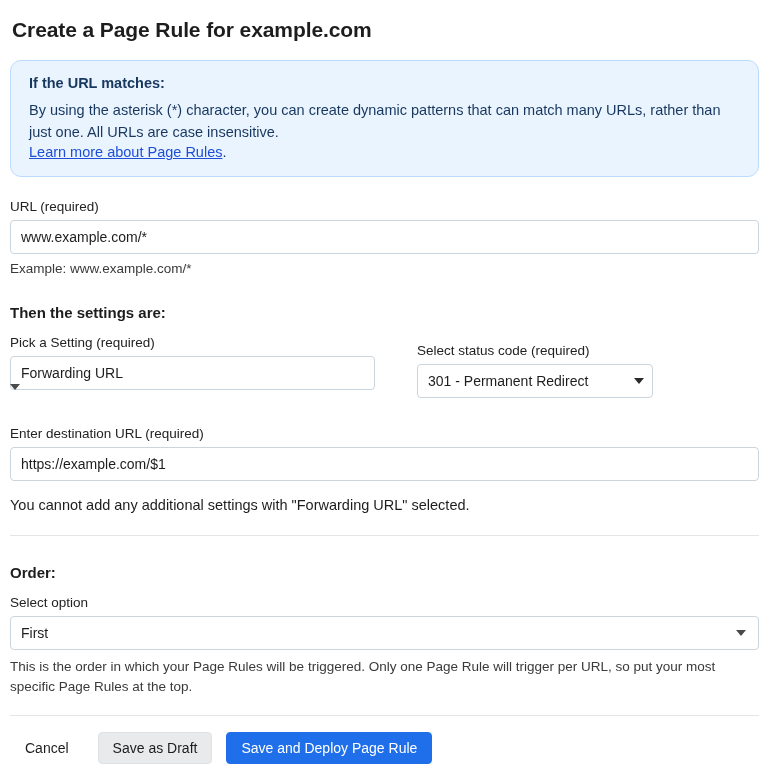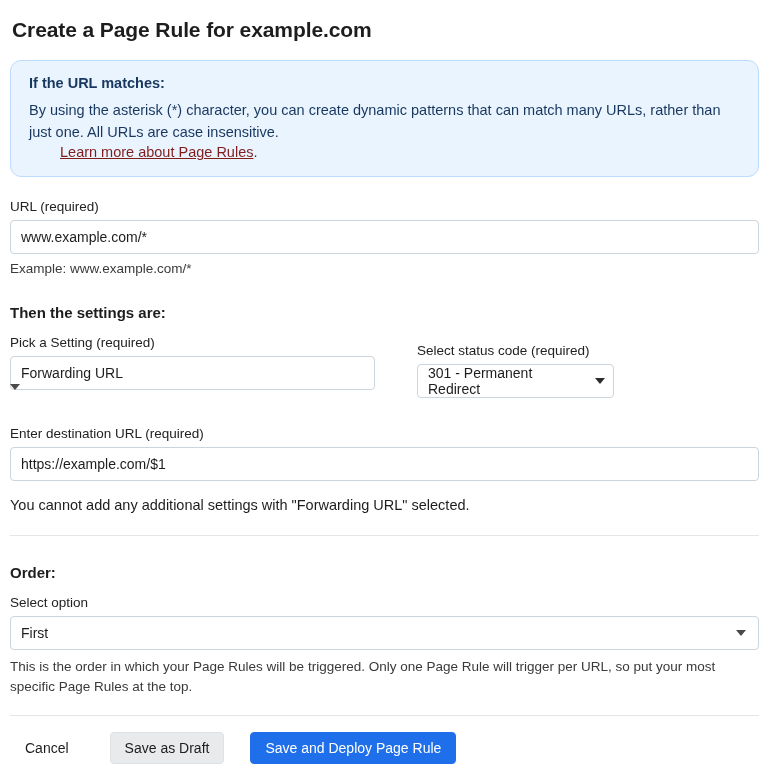--- a/index.html
+++ b/index.html
@@ -43,22 +43,21 @@
   .info-text {
     color: #17375e;
     font-size: 14.5px;
     line-height: 1.55;
   }
   .info-link-row {
     font-size: 14.5px;
     color: #17375e;
   }
   a.link {
-    color: #7f1d1d;
-    margin-left: 31px;
+    color: #1d4ed8;
   }
   .field-label {
     font-size: 13.5px;
     color: #222;
     margin-bottom: 6px;
   }
   .text-input {
     width: 100%;
     height: 34px;
     border: 1px solid #cbd5dd;
@@ -113,21 +112,21 @@
     width: 365px;
     padding-right: 40px;
   }
   .caret-down {
     width: 0; height: 0;
     border-left: 5px solid transparent;
     border-right: 5px solid transparent;
     border-top: 6px solid #4a4a4a;
   }
   .select-status {
-    width: 197px;
+    width: 236px;
     justify-content: space-between;
     padding-right: 8px;
   }
   .select-status .caret-down {
     border-top-color: #2b2b2b;
     margin-left: 8px;
   }
   .select-order {
     width: 100%;
     justify-content: space-between;
@@ -142,21 +141,21 @@
     font-size: 13.5px;
     color: #3a3a3a;
     margin-top: 7px;
     line-height: 1.5;
   }
   .footer {
     margin-top: 18px;
     border-top: 1px solid #e3e6e8;
     padding-top: 16px;
     display: flex;
-    gap: 26px;
+    gap: 14px;
     align-items: center;
   }
   .btn {
     font-family: "Liberation Sans", sans-serif;
     font-size: 14px;
     border-radius: 4px;
     height: 32px;
     padding: 0 14px;
     cursor: pointer;
     border: 1px solid transparent;

